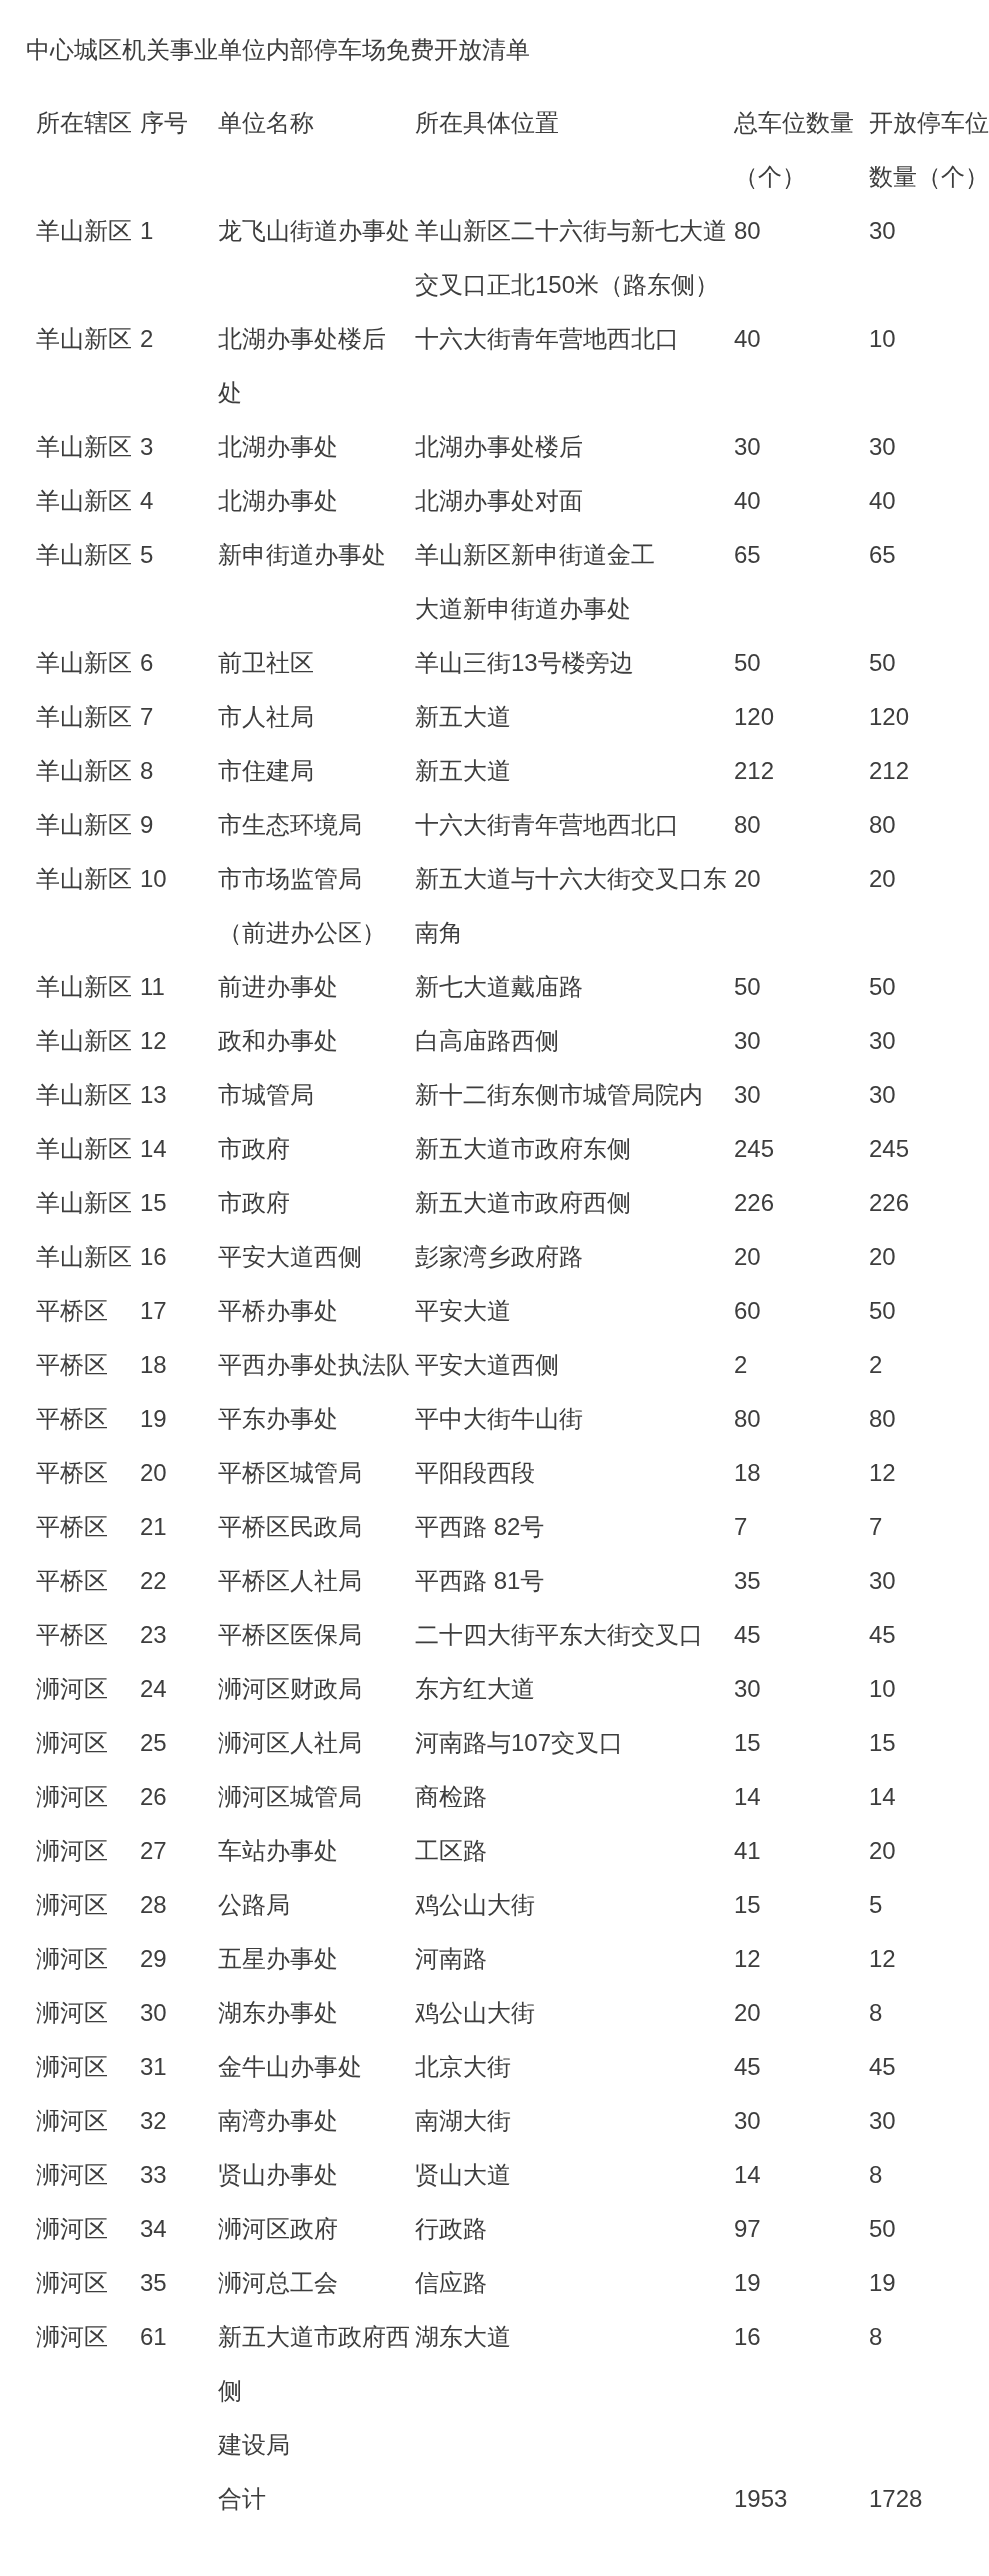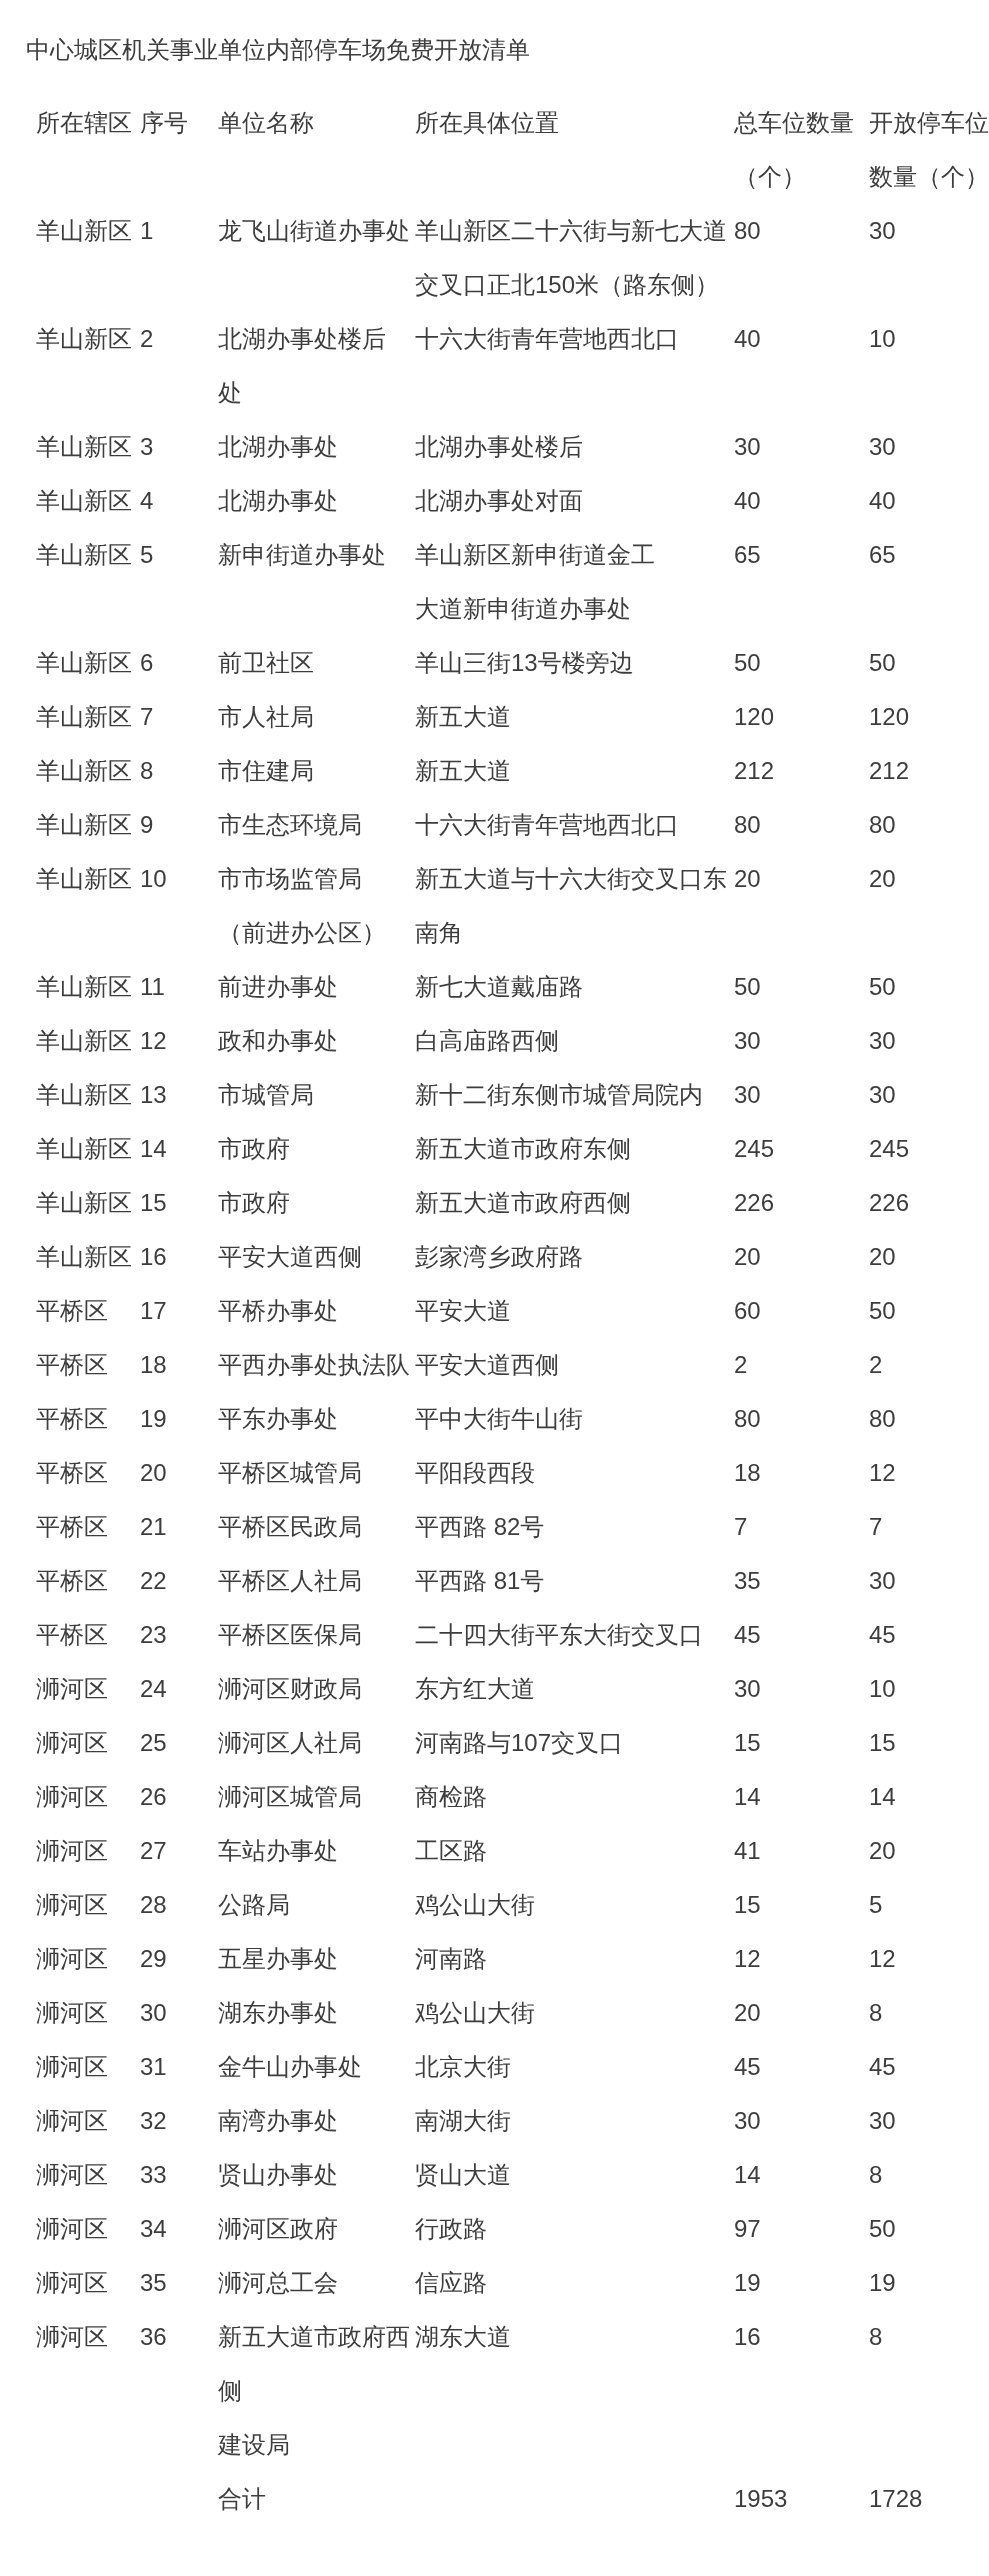--- a/index.html
+++ b/index.html
@@ -359,21 +359,21 @@
       <tr>
         <td>浉河区</td>
         <td>35</td>
         <td>浉河总工会</td>
         <td>信应路</td>
         <td>19</td>
         <td>19</td>
       </tr>
       <tr>
         <td>浉河区</td>
-        <td>36</td>
+        <td>61</td>
         <td>新五大道市政府西侧
 建设局</td>
         <td>湖东大道</td>
         <td>16</td>
         <td>8</td>
       </tr>
     </tbody>
   <tfoot>
     <tr>
       <td></td>

